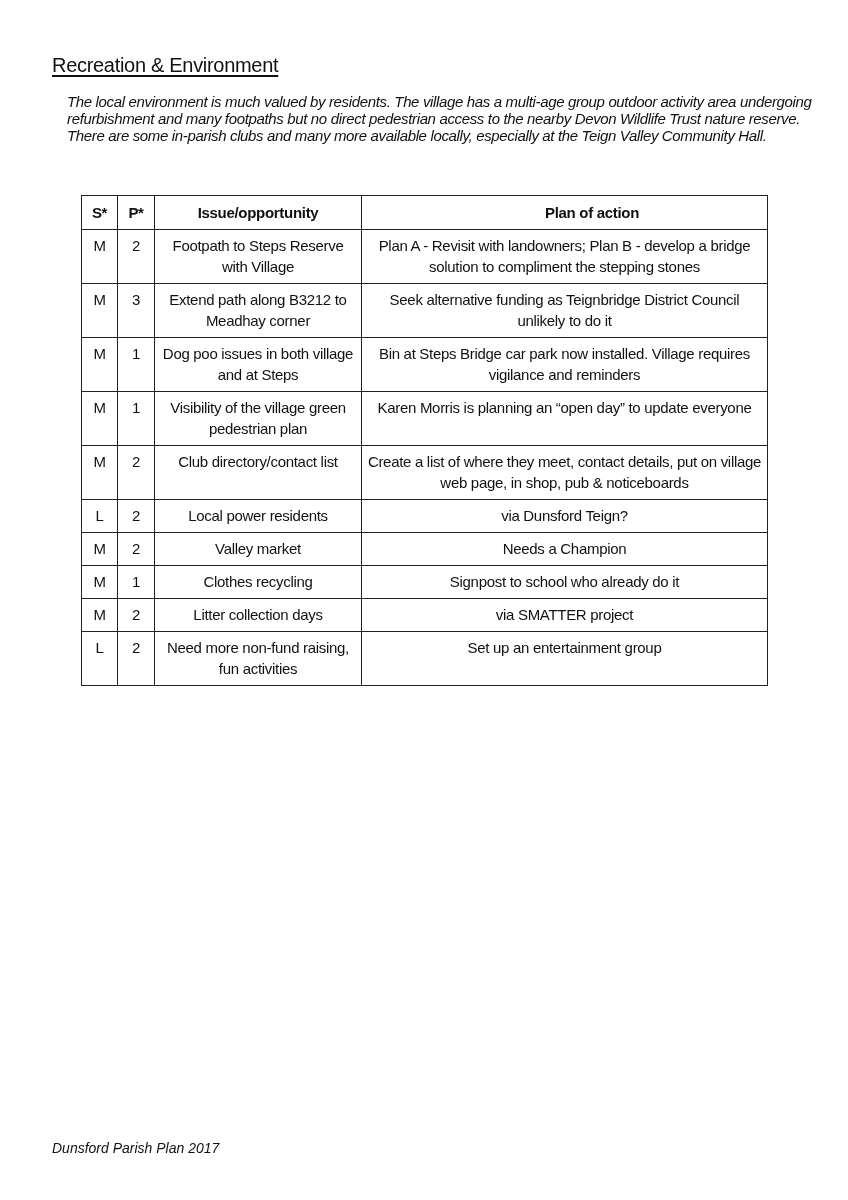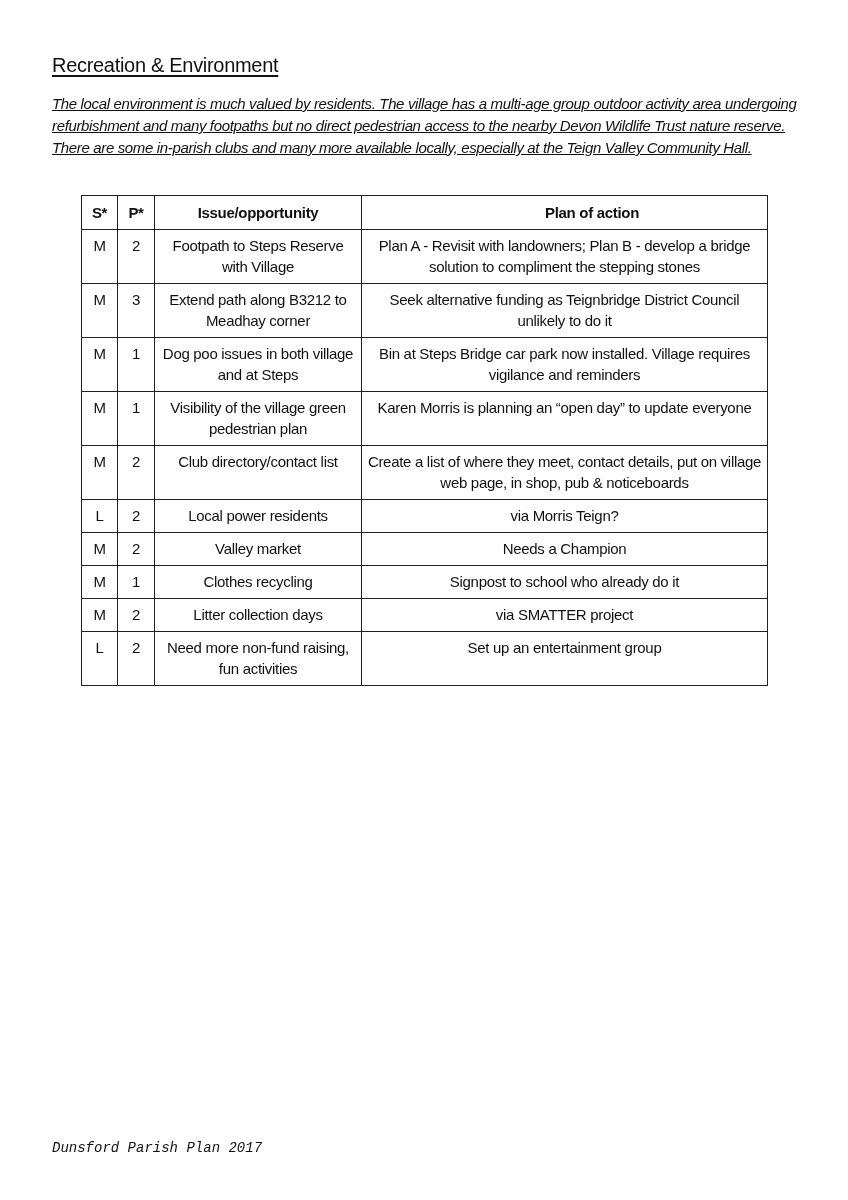--- a/index.html
+++ b/index.html
@@ -1,26 +1,26 @@
 <!DOCTYPE html>
 <html><head>
 <meta charset="utf-8">
 <style>
   html, body { margin:0; padding:0; background:#ffffff; }
   body { width:848px; height:1200px; position:relative; overflow:hidden; color:#111; font-family:"Liberation Sans", sans-serif; }
   .title { position:absolute; left:52px; top:54px; font-size:20px; font-weight:normal; text-decoration:underline; text-underline-offset:3px; letter-spacing:-0.3px; }
-  .intro { position:absolute; left:52px; top:93px; width:760px; font-size:15px; font-style:italic; line-height:22px; letter-spacing:-0.35px;text-decoration:underline; }
+  .intro { position:absolute; left:67px; top:93px; width:760px; font-size:15px; font-style:italic; line-height:17px; letter-spacing:-0.35px; }
   table.plan { position:absolute; left:81px; top:195px; width:687px; border-collapse:collapse; font-size:15px; letter-spacing:-0.3px; }
   table.plan td, table.plan th { border:1px solid #222; vertical-align:top; padding:5px 5px 6px 5px; line-height:21px; text-align:center; }
   table.plan th { font-weight:bold; padding-top:6px; padding-bottom:6px; }
   .c-s { width:25px; text-align:center !important; }
   .c-p { width:26px; text-align:center !important; }
   .c-i { width:196px; }
   th.c-a { padding-left:60px !important; }
-  .footer { position:absolute; left:52px; top:1140px; font-family:Liberation Mono, monospace; font-style:italic; font-size:14px; }
+  .footer { position:absolute; left:52px; top:1140px; font-family:Liberation Sans, sans-serif; font-style:italic; font-size:14px; }
 </style>
 </head>
 <body>
 
 <div class="title">Recreation &amp; Environment</div>
 <div class="intro">The local environment is much valued by residents.  The village has a multi-age group outdoor activity area undergoing refurbishment and many footpaths but no direct pedestrian access to the nearby Devon Wildlife Trust nature reserve. There are some in-parish clubs and many more available locally, especially at the Teign Valley Community Hall.</div>
 
 <table class="plan">
   <thead>
     <tr>
@@ -58,21 +58,21 @@
     <tr>
         <td class="c-s">M</td>
         <td class="c-p">2</td>
         <td>Club directory/contact list</td>
         <td>Create a list of where they meet, contact details, put on village web page, in shop, pub &amp; noticeboards</td>
       </tr>
     <tr>
         <td class="c-s">L</td>
         <td class="c-p">2</td>
         <td>Local power residents</td>
-        <td>via Morris Teign?</td>
+        <td>via Dunsford Teign?</td>
       </tr>
     <tr>
         <td class="c-s">M</td>
         <td class="c-p">2</td>
         <td>Valley market</td>
         <td>Needs a Champion</td>
       </tr>
     <tr>
         <td class="c-s">M</td>
         <td class="c-p">1</td>

